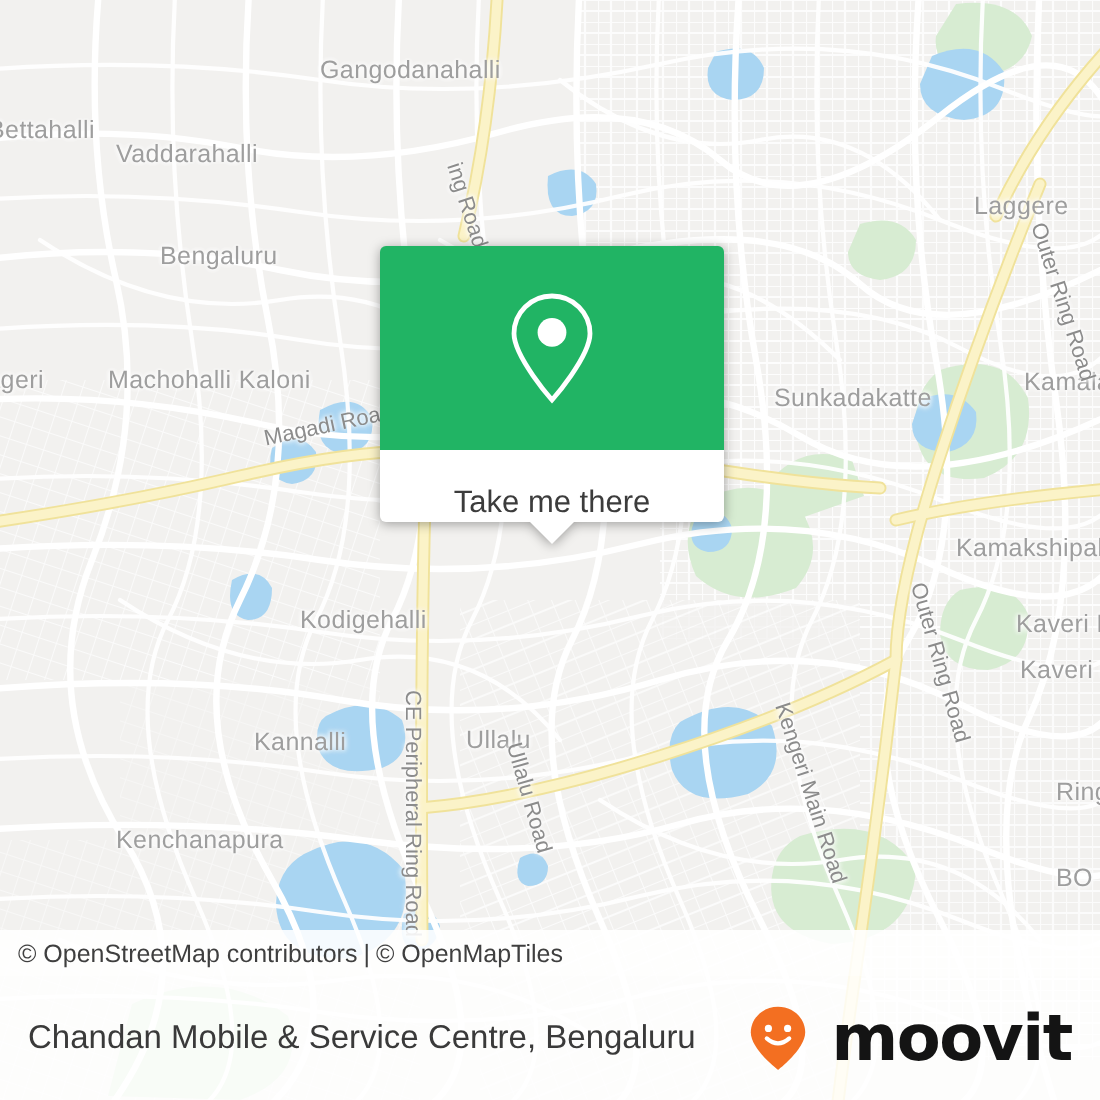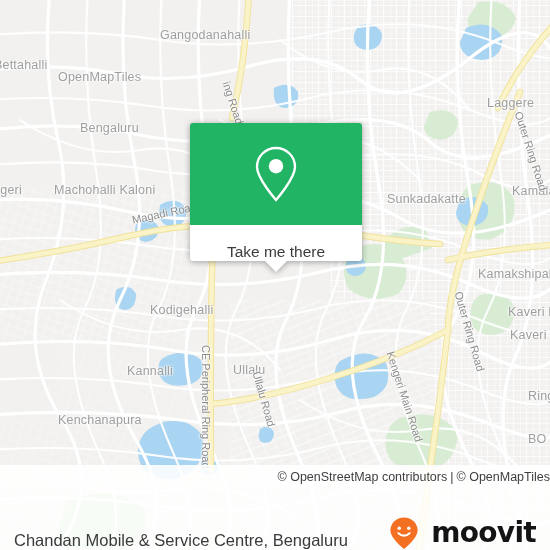--- a/index.html
+++ b/index.html
@@ -58,41 +58,41 @@
     width:0;height:0;
     border-left:11px solid transparent;
     border-right:11px solid transparent;
     border-top:11px solid #ffffff;
   }
 
   
   #attrib{
     position:absolute;left:0;top:465px;width:550px;height:23px;
     background:rgba(255,255,255,.88);
-    display:flex;align-items:center;justify-content:flex-end;
+    display:flex;align-items:center;
   }
   #attrib .txt{
     color:#3f3f3f;font-size:12.5px;padding-left:9px;
     font-family:"Liberation Sans", sans-serif;white-space:nowrap;
   }
   #attrib .sep{color:#3f3f3f;padding:0 3px;}
 
   
   #footer{
     position:absolute;left:0;top:488px;width:550px;height:62px;
     background:rgba(255,255,255,.82);
-    display:flex;align-items:flex-end;justify-content:space-between;
+    display:flex;align-items:center;justify-content:space-between;
   }
   #footer .title{
     color:#3a3a3a;font-size:16.5px;padding-left:14px;
     font-family:"Liberation Sans", sans-serif;white-space:nowrap;
   }
   #logo{display:flex;align-items:center;padding-right:14px;}
   #logo .word{
-    color:#141414;font-size:28px;font-weight:bold;letter-spacing:-.7px;
+    color:#141414;font-size:32px;font-weight:bold;letter-spacing:-.7px;
     font-family:"DejaVu Sans", sans-serif;line-height:1;margin-left:12px;
   }
 </style>
 </head>
 <body>
 
 <div id="app">
 
   <div id="map">
     <svg viewBox="0 0 550 550" xmlns="http://www.w3.org/2000/svg">
@@ -210,21 +210,21 @@
           <path d="M560 18 Q520 60 498 108"></path>
           <path d="M214 226 Q280 222 340 232 T440 244"></path>
           <path d="M448 260 Q490 250 560 244"></path>
         </g>
       </g>
     </svg>
 
     <div>
       <div class="maplabel big" style="left:160px;top:28px">Gangodanahalli</div>
       <div class="maplabel big" style="left:-6px;top:58px">Bettahalli</div>
-      <div class="maplabel big" style="left:58px;top:70px">OpenMapTiles</div>
+      <div class="maplabel big" style="left:58px;top:70px">Vaddarahalli</div>
       <div class="maplabel big" style="left:80px;top:121px">Bengaluru</div>
       <div class="maplabel big" style="left:487px;top:96px">Laggere</div>
       <div class="maplabel big" style="left:54px;top:183px">Machohalli Kaloni</div>
       <div class="maplabel big" style="left:-14px;top:183px">pageri</div>
       <div class="maplabel big" style="left:387px;top:192px">Sunkadakatte</div>
       <div class="maplabel big" style="left:512px;top:184px">Kamala</div>
       <div class="maplabel big" style="left:478px;top:267px">Kamakshipalya</div>
       <div class="maplabel big" style="left:150px;top:303px">Kodigehalli</div>
       <div class="maplabel big" style="left:508px;top:305px">Kaveri P</div>
       <div class="maplabel big" style="left:510px;top:328px">Kaveri L</div>

